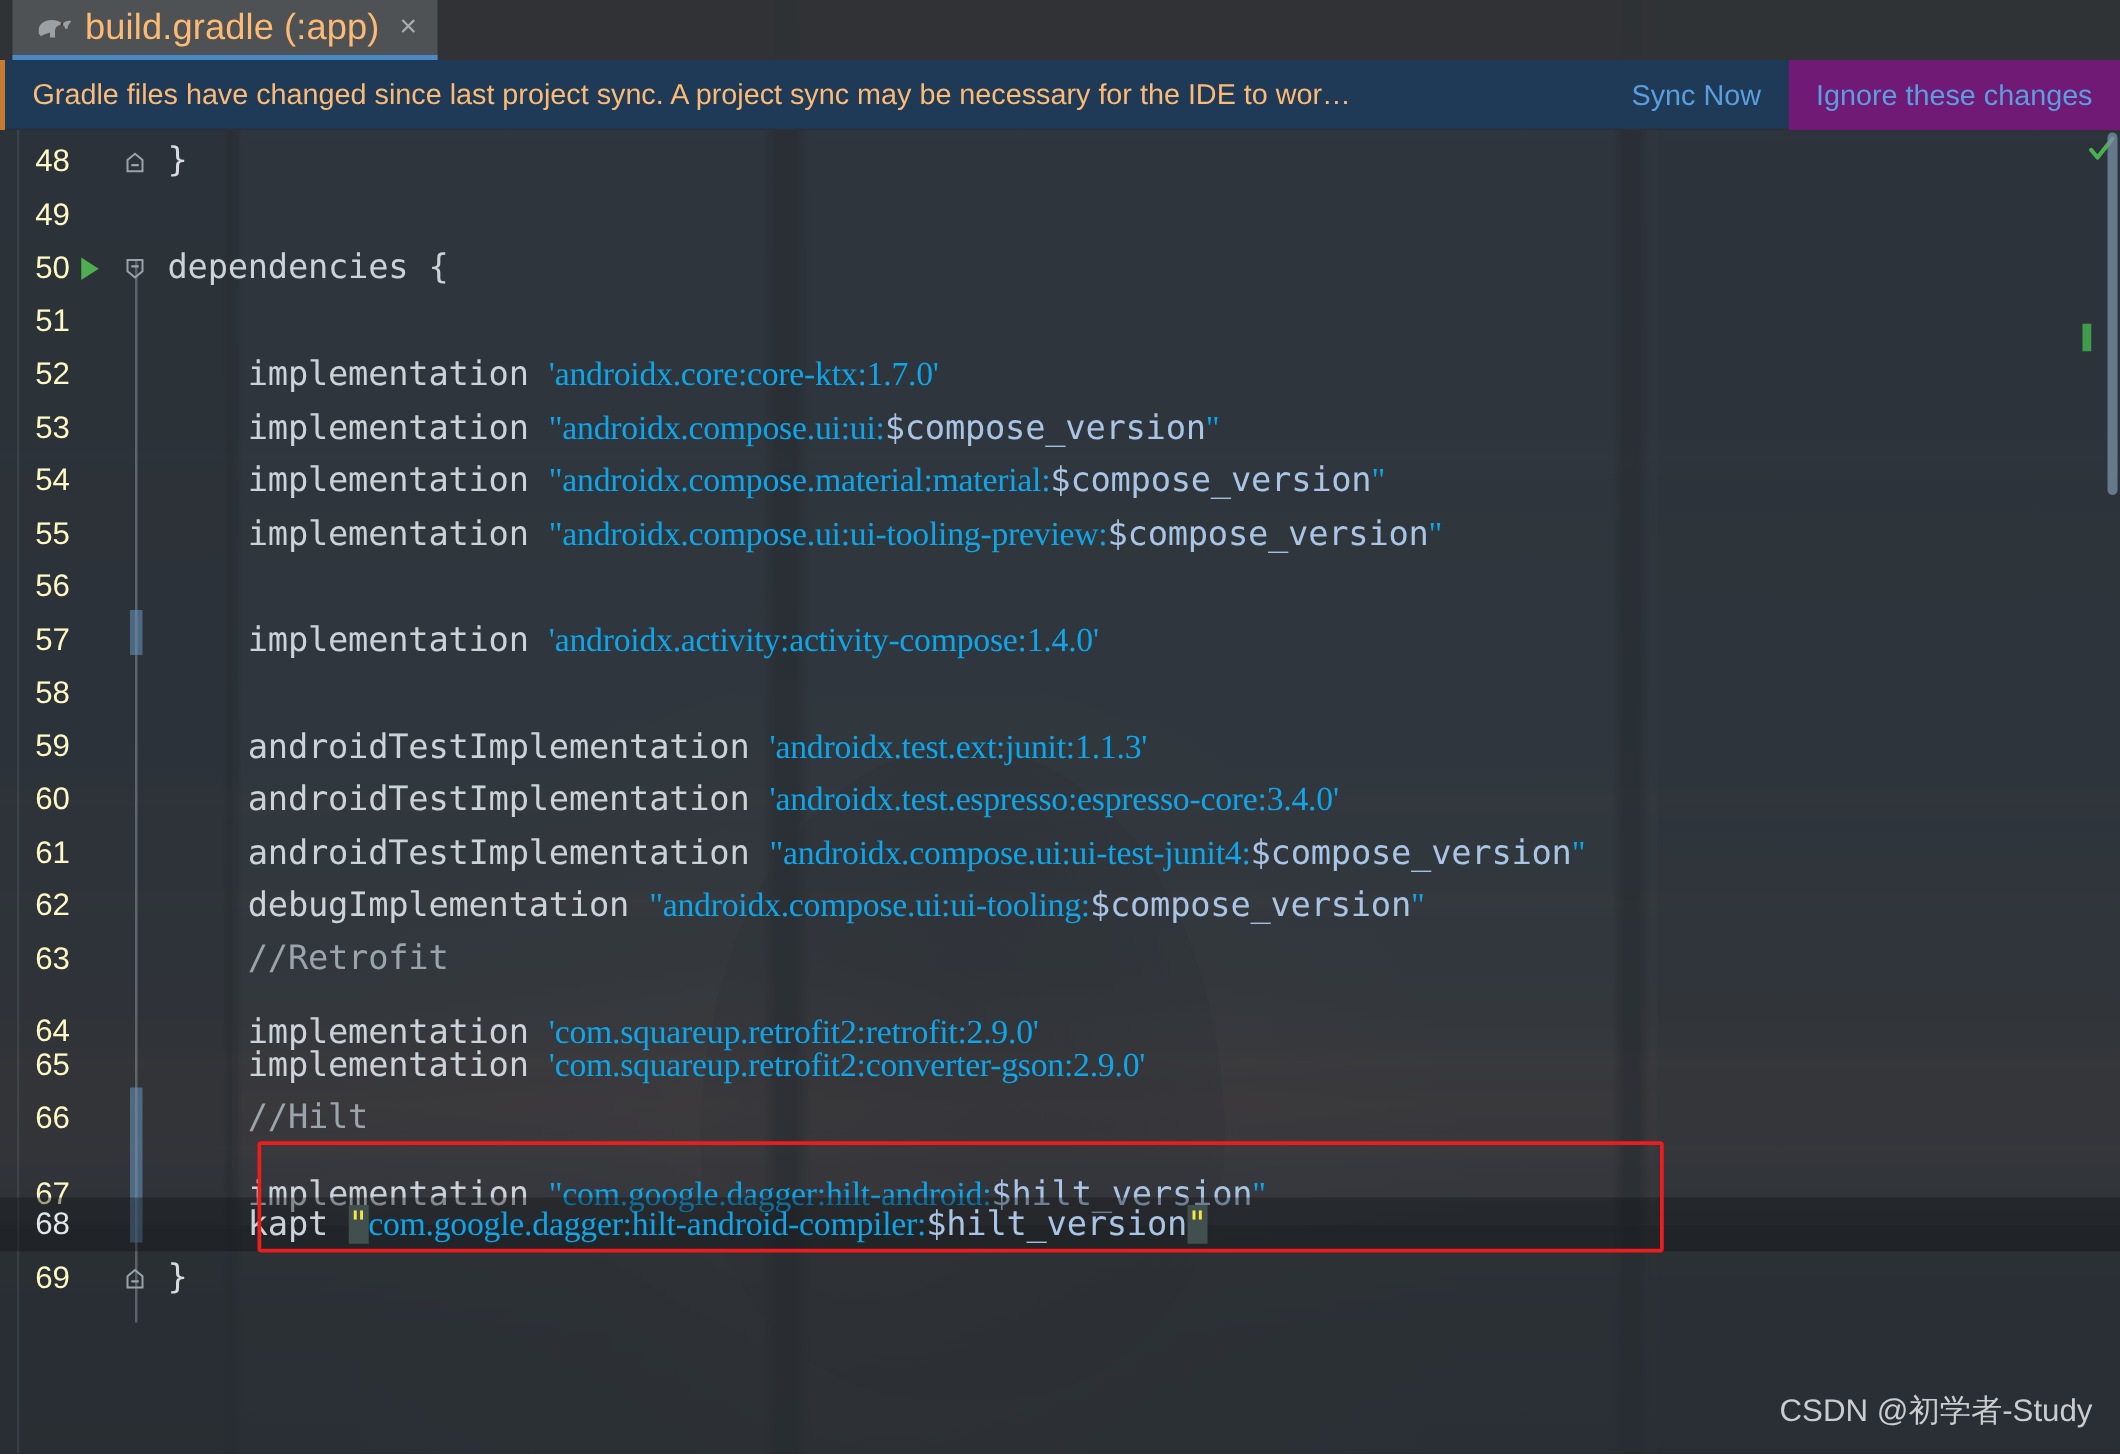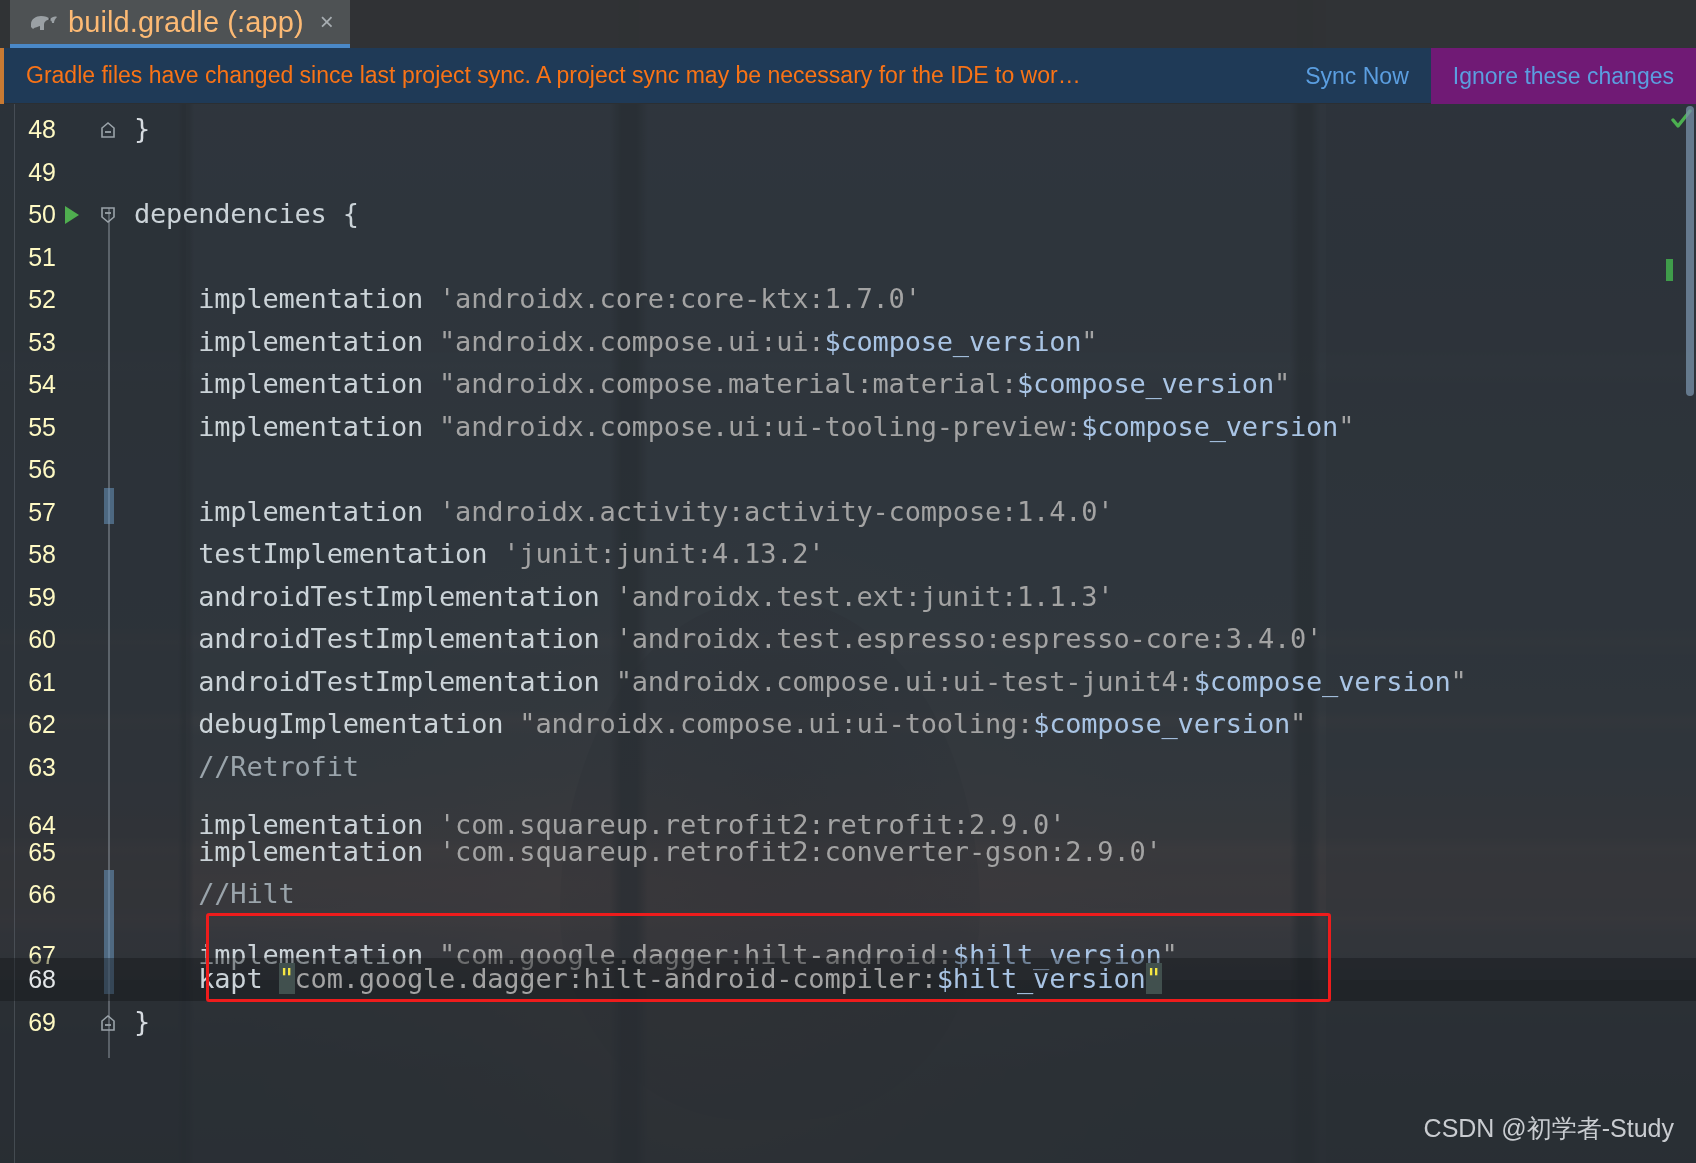--- a/index.html
+++ b/index.html
@@ -117,21 +117,21 @@
     display: flex; align-items: center;
     z-index: 39;
     border-bottom: 1px solid #2b2f33;
   }
   .banner-left-strip {
     position: absolute; left: 0; top: 0; width: 4px; height: 56px;
     background: #c87a33;
   }
   .banner-msg {
     font-size: 23px;
-    color: #f97316;
+    color: #fdba74;
     margin-left: 26px;
     white-space: nowrap;
     overflow: hidden;
   }
   .banner-actions {
     position: absolute;
     right: 0; top: 0; height: 56px;
     display: flex; align-items: center;
   }
   .banner-link {
@@ -201,21 +201,21 @@
     left: 134px;
     top: 4px;
     font-family: "DejaVu Sans Mono", monospace;
     font-size: 27px;
     line-height: 34px;
     white-space: pre;
     letter-spacing: -0.2px;
   }
 
   .kw   { color: #cbd3d8; text-align: right; }
-  .str  { color: #a3a3a3; }
+  .str  { color: #0ea5e9; font-family: Liberation Serif, serif; }
   .var  { color: #a9c4e4; }
   .cmt  { color: #9aa4ab; }
   .brc  { color: #d6dbe0; }
   .qhl  { color: #f5e642; background: #41504e; }
 
   
   .fold {
     position: absolute;
     left: 98px;
     width: 20px; height: 20px;
@@ -382,21 +382,20 @@
         </div>
         <div class="line" style="top: 344px;">
           <span class="lnum">56</span>
         </div>
         <div class="line" style="top: 386.5px;">
           <span class="lnum">57</span>
           <span class="code"><span class="kw">    implementation </span><span class="str">'androidx.activity:activity-compose:1.4.0'</span></span>
         </div>
         <div class="line" style="top: 429px;">
           <span class="lnum">58</span>
-          <span class="code"><span class="kw">    testImplementation </span><span class="str">'junit:junit:4.13.2'</span></span>
         </div>
         <div class="line" style="top: 471.5px;">
           <span class="lnum">59</span>
           <span class="code"><span class="kw">    androidTestImplementation </span><span class="str">'androidx.test.ext:junit:1.1.3'</span></span>
         </div>
         <div class="line" style="top: 514px;">
           <span class="lnum">60</span>
           <span class="code"><span class="kw">    androidTestImplementation </span><span class="str">'androidx.test.espresso:espresso-core:3.4.0'</span></span>
         </div>
         <div class="line" style="top: 556.5px;">

